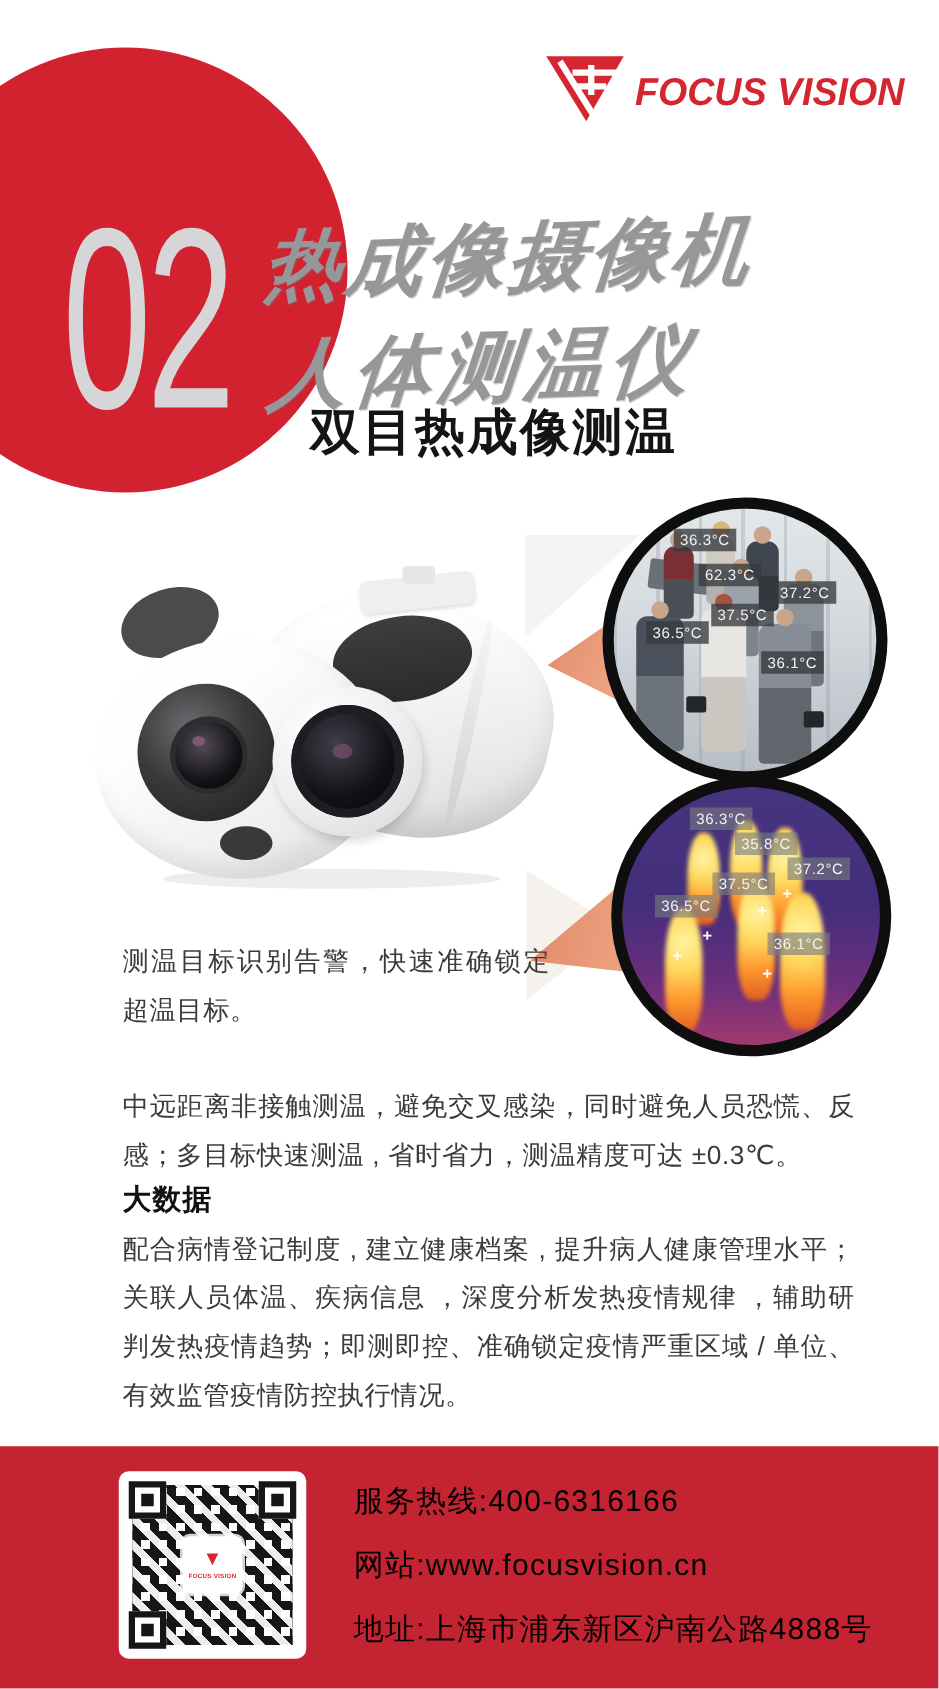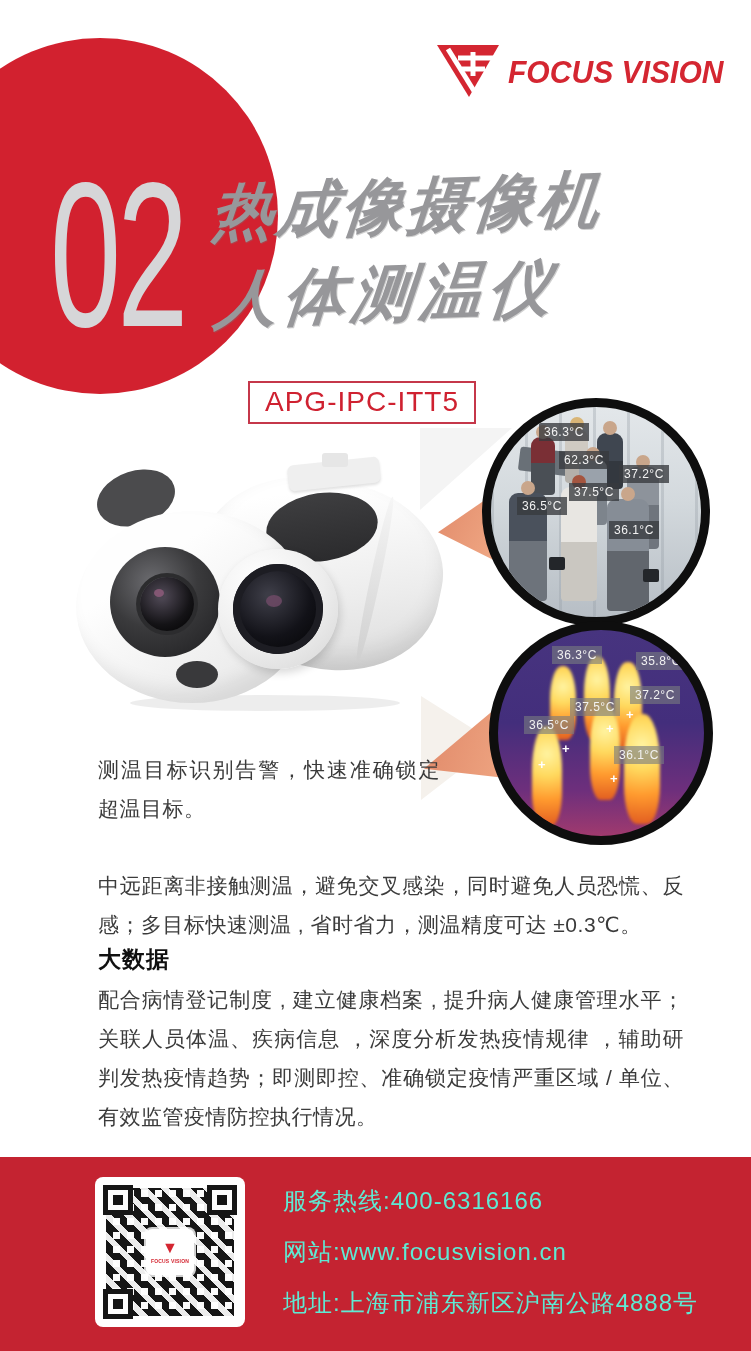--- a/index.html
+++ b/index.html
@@ -74,21 +74,21 @@
   .t-b4{left:92px;top:74px;width:30px;height:96px;}
   .t-b5{left:126px;top:84px;width:36px;height:110px;}
   .t-b6{left:34px;top:96px;width:30px;height:100px;}
   .plus-mark{position:absolute;color:#ffffff;font-size:13px;font-weight:700;line-height:1;}
 
   .temp-chip{position:absolute;color:#f2f2f2;font-size:12px;line-height:1;
              padding:3px 5px;background:rgba(55,58,62,.78);letter-spacing:.5px;white-space:nowrap;}
   .circle-thermal .temp-chip{background:rgba(120,122,128,.62);}
   .v0{left:48px;top:16px;} .v1{left:68px;top:44px;} .v2{left:128px;top:58px;}
   .v3{left:78px;top:76px;} .v4{left:26px;top:90px;} .v5{left:118px;top:114px;}
-  .t0{left:54px;top:16px;} .t1{left:90px;top:22px;margin-left:48px;} .t2{left:132px;top:56px;}
+  .t0{left:54px;top:16px;} .t1{left:90px;top:36px;} .t2{left:132px;top:56px;}
   .t3{left:72px;top:68px;} .t4{left:26px;top:86px;} .t5{left:116px;top:116px;}
 
   
   .camera{position:absolute;left:70px;top:455px;width:380px;height:262px;z-index:3;}
   .camera div{position:absolute;}
   .cam-shadow{left:60px;top:240px;width:270px;height:16px;border-radius:50%;background:rgba(0,0,0,.07);}
   .cam-bracket{left:218px;top:6px;width:92px;height:26px;border-radius:6px;background:#efefef;
                transform:rotate(-6deg);box-shadow:0 2px 3px rgba(0,0,0,.12);}
   .cam-bracket-tab{left:252px;top:-2px;width:26px;height:14px;background:#e6e6e6;border-radius:3px;}
   .cam-body{left:128px;top:24px;width:244px;height:188px;border-radius:48% 44% 46% 50%;
@@ -137,21 +137,21 @@
         repeating-linear-gradient(0deg,#161616 0 7px,#fbfbfb 7px 14px);}
   .qr-finder{position:absolute;width:30px;height:30px;border:5px solid #161616;background:#fff;box-sizing:border-box;}
   .qr-finder::after{content:"";position:absolute;left:5px;top:5px;width:10px;height:10px;background:#161616;}
   .qf-tl{left:8px;top:8px;} .qf-tr{right:8px;top:8px;} .qf-bl{left:8px;bottom:8px;}
   .qr-logo{position:absolute;left:50%;top:50%;transform:translate(-50%,-50%);width:48px;height:46px;
            background:#fff;border-radius:6px;display:flex;flex-direction:column;align-items:center;
            justify-content:center;gap:2px;box-shadow:0 0 0 2px rgba(255,255,255,.8);}
   .qr-logo-tri{color:#d42631;font-size:16px;line-height:1;}
   .qr-logo-text{color:#d42631;font-size:5px;font-weight:700;letter-spacing:.2px;white-space:nowrap;}
   .contact{position:absolute;left:283px;top:28px;display:flex;flex-direction:column;gap:19px;}
-  .contact-line{color:#5eead4;font-size:24px;letter-spacing:1px;white-space:nowrap;}
+  .contact-line{color:#000000;font-size:24px;letter-spacing:1px;white-space:nowrap;}
 </style>
 </head>
 <body>
 
 <div class="poster">
 
   <div class="hero-circle"></div>
   <div class="hero-number">02</div>
 
   <div class="logo">
@@ -163,21 +163,21 @@
         <path d="M26 25 H49" stroke="#ffffff" stroke-width="5"></path>
         <path d="M37 8 V32" stroke="#ffffff" stroke-width="5"></path>
       </svg>
     </span>
     <span class="logo-text">FOCUS VISION</span>
   </div>
 
   <div class="script-line script-1">热成像摄像机</div>
   <div class="script-line script-2">人体测温仪</div>
 
-  <div class="model-box">APG-IPC-ITT5</div>
+  <div class="product-title">双目热成像测温</div>
 
   <div class="shard shard-a"></div>
   <div class="shard shard-b"></div>
   <div class="ribbon ribbon-1"></div>
   <div class="ribbon ribbon-2"></div>
 
   <div class="photo-circle circle-visible">
     <div class="walls"></div>
     <div class="c1-mat"></div>
     <div class="person c1-p1">

